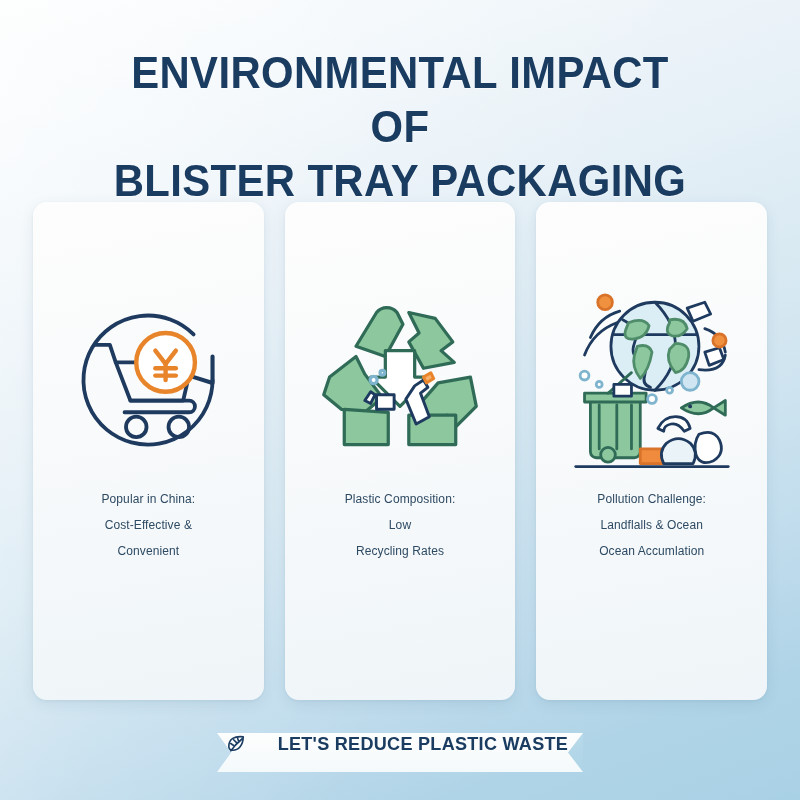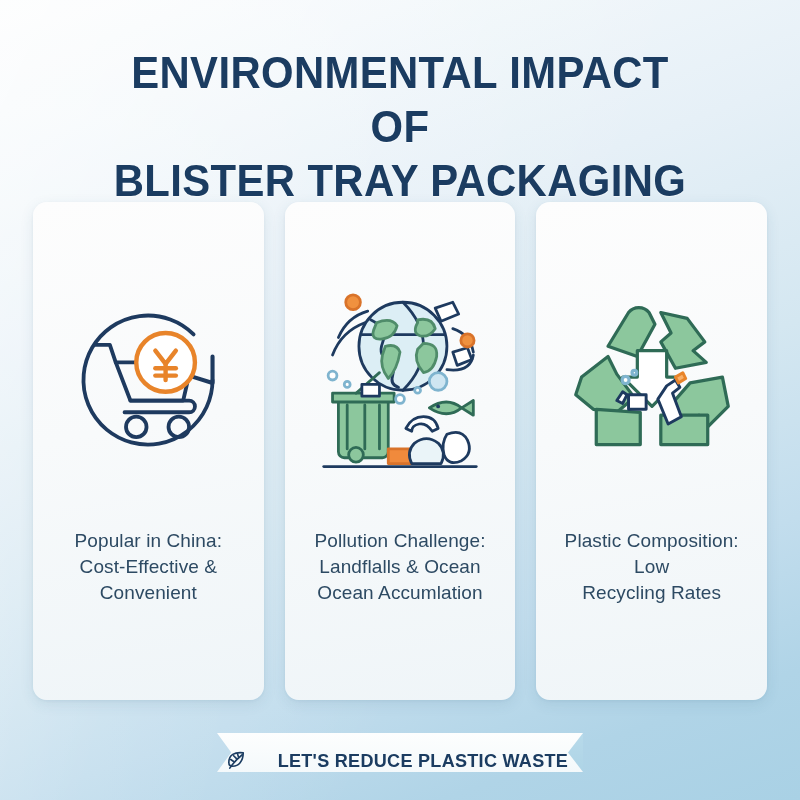--- a/index.html
+++ b/index.html
@@ -81,41 +81,41 @@
     height: 188px;
     display: flex;
     align-items: center;
     justify-content: center;
     flex: 0 0 auto;
   }
   .card-icon svg { display: block; width: 100%; height: 100%; }
 
   .card-text {
     margin-top: auto;
-    margin-bottom: 54px;
+    margin-bottom: 96px;
     text-align: center;
-    font-size: 19px;
+    font-size: 12px;
     line-height: 26px;
     color: #2d4a63;
     letter-spacing: 0.1px;
     white-space: pre-line;
   }
 
   
   .banner {
     position: absolute;
     left: 50%;
     transform: translateX(-50%);
     top: 733px;
     width: 366px;
     height: 39px;
     background: linear-gradient(180deg, #fdfefe 0%, #f4f9fb 100%);
     clip-path: polygon(0% 0%, 100% 0%, 100% 100%, 0% 100%, 3.9% 50%);
     display: flex;
-    align-items: flex-end;
+    align-items: flex-start;
     justify-content: center;
     gap: 22px;
     box-shadow: 0 2px 5px rgba(40,85,120,0.13);
   }
   .banner::after {
     content: "";
     position: absolute;
     right: 0; top: 0;
     width: 15px; height: 100%;
     background: linear-gradient(180deg, #b8daea 0%, #aed4e6 100%);
@@ -163,74 +163,20 @@
           <path d="M65 40l7 9 7-9"></path>
           <path d="M72 49v11"></path>
           <path d="M65 52h14"></path>
           <path d="M65 57h14"></path>
         </g>
       </svg>
     </div>
     <div class="card-text">Popular in China:
 Cost-Effective &amp;
 Convenient</div>
-  </div>
-
-  <div class="card">
-    <div class="card-icon">
-      <svg viewBox="0 0 120 126" fill="none" stroke="#1e3a5f" stroke-width="1.9" stroke-linecap="round" stroke-linejoin="round">
-
-        <circle cx="62" cy="40" r="30" fill="#dceef5"></circle>
-        <path d="M40 22 q12 6 8 16 q-3 8 4 12 q5 3 3 10 q-2 6 4 8" stroke="#1e3a5f"></path>
-        <path d="M62 10 q14 14 14 30 q0 16 -14 30" stroke="#1e3a5f"></path>
-        <path d="M34 32 h56" stroke="#1e3a5f"></path>
-
-        <path d="M44 24 q10 -4 14 2 q-2 8 -10 9 q-8 1 -6 -6 z" fill="#8cc79d" stroke="#4f8c6a"></path>
-        <path d="M50 40 q8 -2 10 4 q-2 12 -8 18 q-6 -8 -4 -16 z" fill="#8cc79d" stroke="#4f8c6a"></path>
-        <path d="M72 22 q10 -2 12 6 q-4 6 -10 5 q-6 -2 -2 -9 z" fill="#8cc79d" stroke="#4f8c6a"></path>
-        <path d="M76 38 q10 0 9 9 q-2 10 -9 11 q-7 -8 -4 -16 z" fill="#8cc79d" stroke="#4f8c6a"></path>
-
-        <path d="M18 34 q6 -14 20 -18" stroke="#1e3a5f"></path>
-        <path d="M14 46 q6 -16 22 -22" stroke="#1e3a5f"></path>
-        <path d="M96 28 q12 4 14 16" stroke="#1e3a5f"></path>
-        <path d="M92 56 q16 2 18 -10" stroke="#1e3a5f"></path>
-
-        <path d="M18 76 h34 v36 a4 4 0 0 1 -4 4 H22 a4 4 0 0 1 -4 -4 z" fill="#8cc79d" stroke="#2f6b56"></path>
-        <path d="M14 72 h42 v6 h-42 z" fill="#8cc79d" stroke="#2f6b56"></path>
-        <path d="M30 72 L46 58" stroke="#2f6b56"></path>
-        <path d="M24 80 v30 M36 80 v30 M46 80 v30" stroke="#2f6b56"></path>
-        <circle cx="30" cy="114" r="5" fill="#8cc79d" stroke="#2f6b56"></circle>
-
-        <path d="M34 66 h12 v8 h-12 z" fill="#ffffff"></path>
-        <path d="M52 110 h18 v10 h-18 z" fill="#f08a3c" stroke="#d9732a"></path>
-        <path d="M64 96 q4 -8 12 -8 q8 0 10 8 l-4 2 q-4 -6 -9 -5 q-5 1 -5 5 z" fill="#ffffff"></path>
-        <path d="M70 106 q8 -6 16 0 q6 6 2 14 h-20 q-4 -8 2 -14 z" fill="#eaf4f8"></path>
-        <path d="M92 100 q10 -4 14 4 q4 9 -4 14 q-9 4 -12 -4 q-2 -8 2 -14 z" fill="#ffffff"></path>
-
-        <path d="M80 82 q12 -8 22 0 q-10 8 -22 0 z" fill="#8cc79d" stroke="#2f6b56"></path>
-        <path d="M102 82 l8 -5 v10 z" fill="#8cc79d" stroke="#2f6b56"></path>
-        <circle cx="86" cy="81" r="1.3" fill="#1e3a5f" stroke="none"></circle>
-
-        <path d="M84 14 l12 -4 4 8 -12 5 z" fill="#ffffff"></path>
-        <path d="M96 44 l10 -3 3 8 -10 4 z" fill="#ffffff"></path>
-
-        <circle cx="14" cy="60" r="3" fill="#ffffff" stroke="#7fb4cf"></circle>
-        <circle cx="24" cy="66" r="2" fill="#ffffff" stroke="#7fb4cf"></circle>
-        <circle cx="60" cy="76" r="3" fill="#ffffff" stroke="#7fb4cf"></circle>
-        <circle cx="72" cy="70" r="2" fill="#ffffff" stroke="#7fb4cf"></circle>
-        <circle cx="86" cy="64" r="6" fill="#cfe6f2" stroke="#7fb4cf"></circle>
-        <circle cx="28" cy="10" r="5" fill="#f0913f" stroke="#d9732a"></circle>
-        <circle cx="106" cy="36" r="4.5" fill="#f0913f" stroke="#d9732a"></circle>
-
-        <path d="M8 122 h104" stroke="#1e3a5f"></path>
-      </svg>
-    </div>
-    <div class="card-text">Pollution Challenge:
-Landflalls &amp; Ocean
-Ocean Accumlation</div>
   </div>
 
   <div class="card">
     <div class="card-icon">
       <svg viewBox="0 0 120 120" fill="none" stroke="#2f6b56" stroke-width="2.2" stroke-linecap="round" stroke-linejoin="round">
 
         <path d="M30 37 L44 14 a9 9 0 0 1 14 0 L62 22 L50 44 Z" fill="#8cc79d"></path>
 
         <path d="M66 14 L84 18 L96 34 L88 40 L97 48 L76 52 L66 34 L73 28 Z" fill="#8cc79d"></path>
 
@@ -254,20 +200,74 @@
         </g>
         <circle cx="42" cy="60" r="2.4" stroke="#7fb4cf" fill="#ffffff"></circle>
         <circle cx="48" cy="55" r="1.6" stroke="#7fb4cf" fill="#ffffff"></circle>
       </svg>
     </div>
     <div class="card-text">Plastic Composition:
 Low
 Recycling Rates</div>
   </div>
 
+  <div class="card">
+    <div class="card-icon">
+      <svg viewBox="0 0 120 126" fill="none" stroke="#1e3a5f" stroke-width="1.9" stroke-linecap="round" stroke-linejoin="round">
+
+        <circle cx="62" cy="40" r="30" fill="#dceef5"></circle>
+        <path d="M40 22 q12 6 8 16 q-3 8 4 12 q5 3 3 10 q-2 6 4 8" stroke="#1e3a5f"></path>
+        <path d="M62 10 q14 14 14 30 q0 16 -14 30" stroke="#1e3a5f"></path>
+        <path d="M34 32 h56" stroke="#1e3a5f"></path>
+
+        <path d="M44 24 q10 -4 14 2 q-2 8 -10 9 q-8 1 -6 -6 z" fill="#8cc79d" stroke="#4f8c6a"></path>
+        <path d="M50 40 q8 -2 10 4 q-2 12 -8 18 q-6 -8 -4 -16 z" fill="#8cc79d" stroke="#4f8c6a"></path>
+        <path d="M72 22 q10 -2 12 6 q-4 6 -10 5 q-6 -2 -2 -9 z" fill="#8cc79d" stroke="#4f8c6a"></path>
+        <path d="M76 38 q10 0 9 9 q-2 10 -9 11 q-7 -8 -4 -16 z" fill="#8cc79d" stroke="#4f8c6a"></path>
+
+        <path d="M18 34 q6 -14 20 -18" stroke="#1e3a5f"></path>
+        <path d="M14 46 q6 -16 22 -22" stroke="#1e3a5f"></path>
+        <path d="M96 28 q12 4 14 16" stroke="#1e3a5f"></path>
+        <path d="M92 56 q16 2 18 -10" stroke="#1e3a5f"></path>
+
+        <path d="M18 76 h34 v36 a4 4 0 0 1 -4 4 H22 a4 4 0 0 1 -4 -4 z" fill="#8cc79d" stroke="#2f6b56"></path>
+        <path d="M14 72 h42 v6 h-42 z" fill="#8cc79d" stroke="#2f6b56"></path>
+        <path d="M30 72 L46 58" stroke="#2f6b56"></path>
+        <path d="M24 80 v30 M36 80 v30 M46 80 v30" stroke="#2f6b56"></path>
+        <circle cx="30" cy="114" r="5" fill="#8cc79d" stroke="#2f6b56"></circle>
+
+        <path d="M34 66 h12 v8 h-12 z" fill="#ffffff"></path>
+        <path d="M52 110 h18 v10 h-18 z" fill="#f08a3c" stroke="#d9732a"></path>
+        <path d="M64 96 q4 -8 12 -8 q8 0 10 8 l-4 2 q-4 -6 -9 -5 q-5 1 -5 5 z" fill="#ffffff"></path>
+        <path d="M70 106 q8 -6 16 0 q6 6 2 14 h-20 q-4 -8 2 -14 z" fill="#eaf4f8"></path>
+        <path d="M92 100 q10 -4 14 4 q4 9 -4 14 q-9 4 -12 -4 q-2 -8 2 -14 z" fill="#ffffff"></path>
+
+        <path d="M80 82 q12 -8 22 0 q-10 8 -22 0 z" fill="#8cc79d" stroke="#2f6b56"></path>
+        <path d="M102 82 l8 -5 v10 z" fill="#8cc79d" stroke="#2f6b56"></path>
+        <circle cx="86" cy="81" r="1.3" fill="#1e3a5f" stroke="none"></circle>
+
+        <path d="M84 14 l12 -4 4 8 -12 5 z" fill="#ffffff"></path>
+        <path d="M96 44 l10 -3 3 8 -10 4 z" fill="#ffffff"></path>
+
+        <circle cx="14" cy="60" r="3" fill="#ffffff" stroke="#7fb4cf"></circle>
+        <circle cx="24" cy="66" r="2" fill="#ffffff" stroke="#7fb4cf"></circle>
+        <circle cx="60" cy="76" r="3" fill="#ffffff" stroke="#7fb4cf"></circle>
+        <circle cx="72" cy="70" r="2" fill="#ffffff" stroke="#7fb4cf"></circle>
+        <circle cx="86" cy="64" r="6" fill="#cfe6f2" stroke="#7fb4cf"></circle>
+        <circle cx="28" cy="10" r="5" fill="#f0913f" stroke="#d9732a"></circle>
+        <circle cx="106" cy="36" r="4.5" fill="#f0913f" stroke="#d9732a"></circle>
+
+        <path d="M8 122 h104" stroke="#1e3a5f"></path>
+      </svg>
+    </div>
+    <div class="card-text">Pollution Challenge:
+Landflalls &amp; Ocean
+Ocean Accumlation</div>
+  </div>
+
 </div>
 
 <div class="banner">
   <span class="banner-leaf">
     <svg viewBox="0 0 24 24" fill="none" stroke="#1b3c61" stroke-width="1.7" stroke-linecap="round" stroke-linejoin="round">
       <path d="M19 4c0 9-5 14-11 14-2 0-4-1-4-4 0-8 6-11 15-10z"></path>
       <path d="M5 20 C9 14 13 10 18 6"></path>
       <path d="M9 13 L6 11 M12 10 L9 7 M14 8 L13 5"></path>
     </svg>
   </span>

